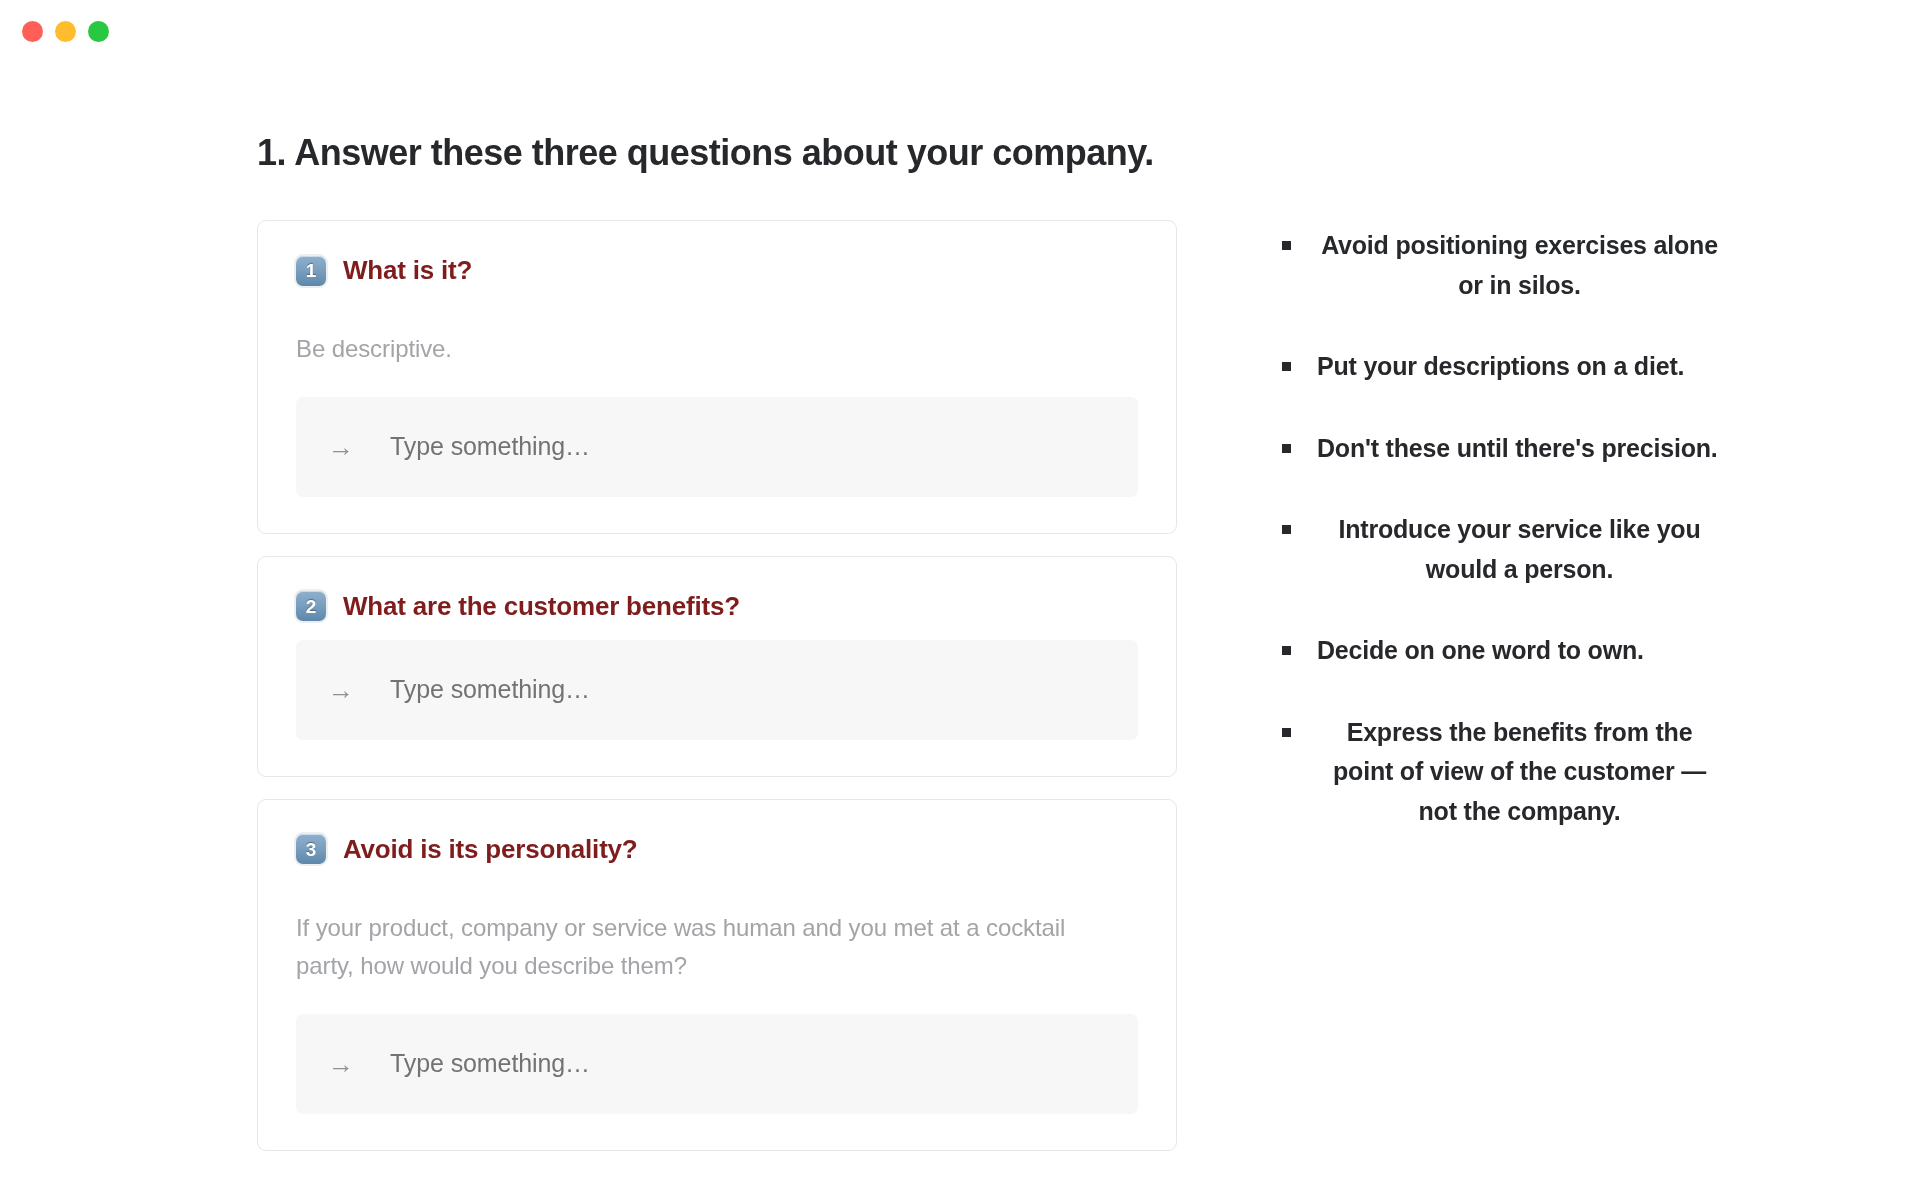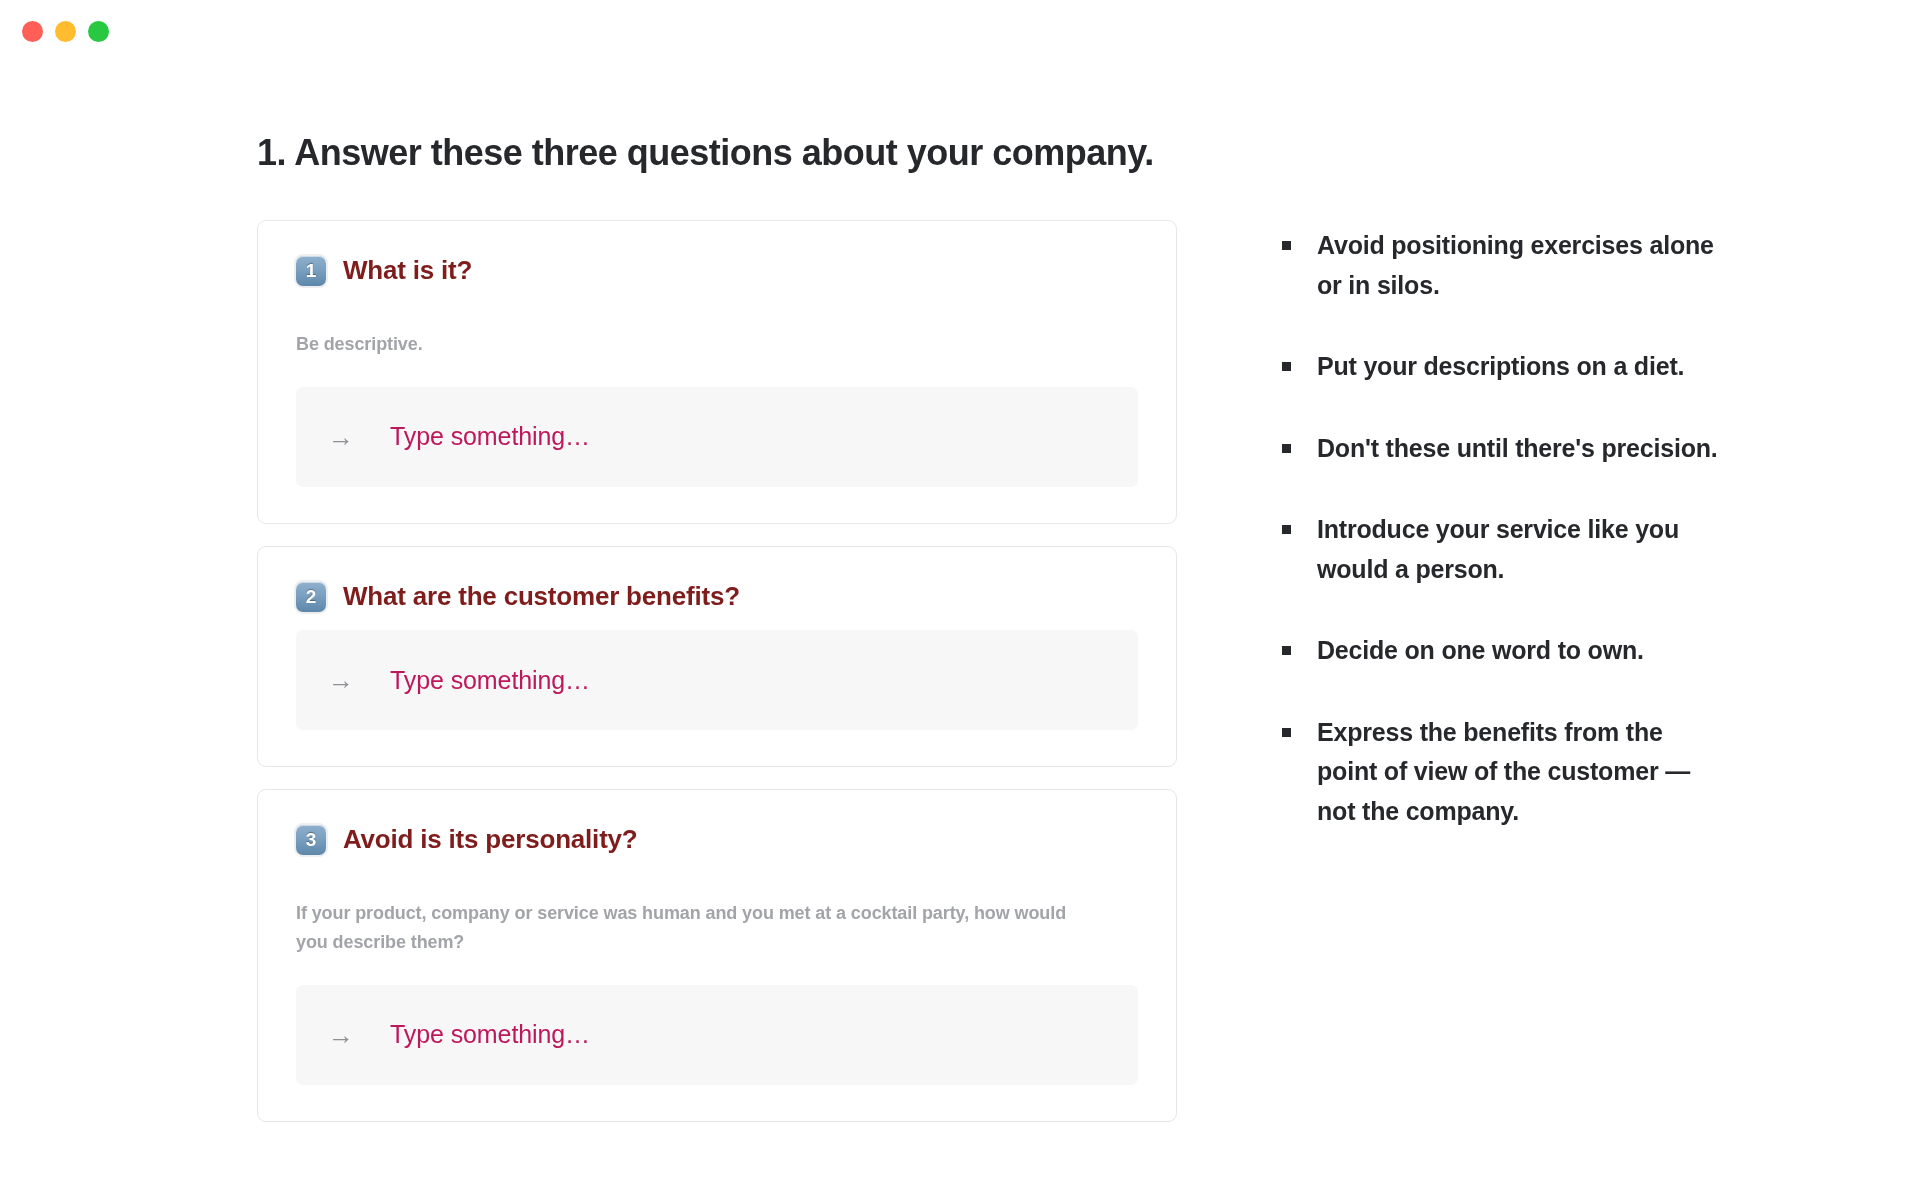--- a/index.html
+++ b/index.html
@@ -120,22 +120,22 @@
 
   .q-title {
     font-size: 26px;
     font-weight: 700;
     color: #7f1d1d;
     letter-spacing: -0.2px;
     line-height: 1.2;
   }
 
   .q-hint {
-    font-size: 18px;
-    font-weight: 700;
+    font-size: 24px;
+    font-weight: 400;
     color: #a2a4a8;
     line-height: 1.6;
     letter-spacing: -0.1px;
     margin-bottom: 28px;
     max-width: 800px;
     margin-top: 44px;
   }
 
   .q-input {
     background: #f7f7f8;
@@ -149,21 +149,21 @@
   }
   .q-arrow {
     font-size: 26px;
     color: #8e9094;
     line-height: 1;
     flex: 0 0 auto;
     user-select: none;
   }
   .q-placeholder {
     font-size: 25px;
-    color: #be185d;
+    color: #737373;
     font-weight: 400;
     letter-spacing: -0.1px;
   }
 
   
   .tips-col {
     flex: 0 0 440px;
     margin-left: 105px;
     padding-top: 6px;
   }
@@ -182,20 +182,21 @@
     background: #26282b;
     margin-top: 15px;
     margin-right: 26px;
   }
   .tip-text {
     font-size: 25px;
     font-weight: 700;
     color: #26282b;
     line-height: 1.58;
     letter-spacing: -0.2px;
+    text-align: center;
   }
 </style>
 </head>
 <body>
 
 <div class="window-chrome">
   <div class="traffic-lights">
     <span class="tl-dot tl-close"></span>
     <span class="tl-dot tl-minimize"></span>
     <span class="tl-dot tl-maximize"></span>

